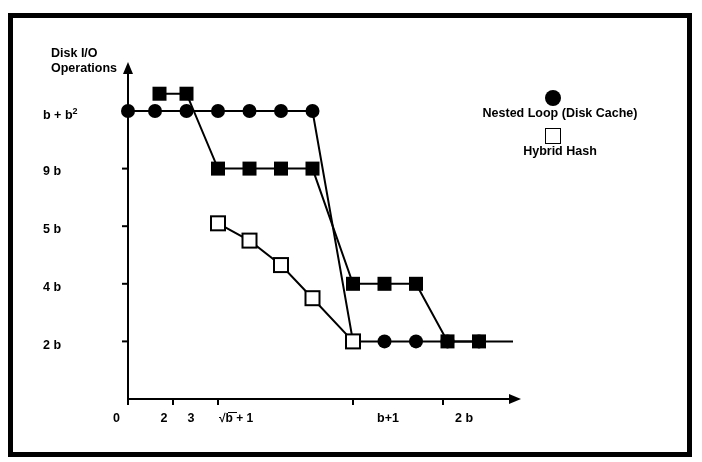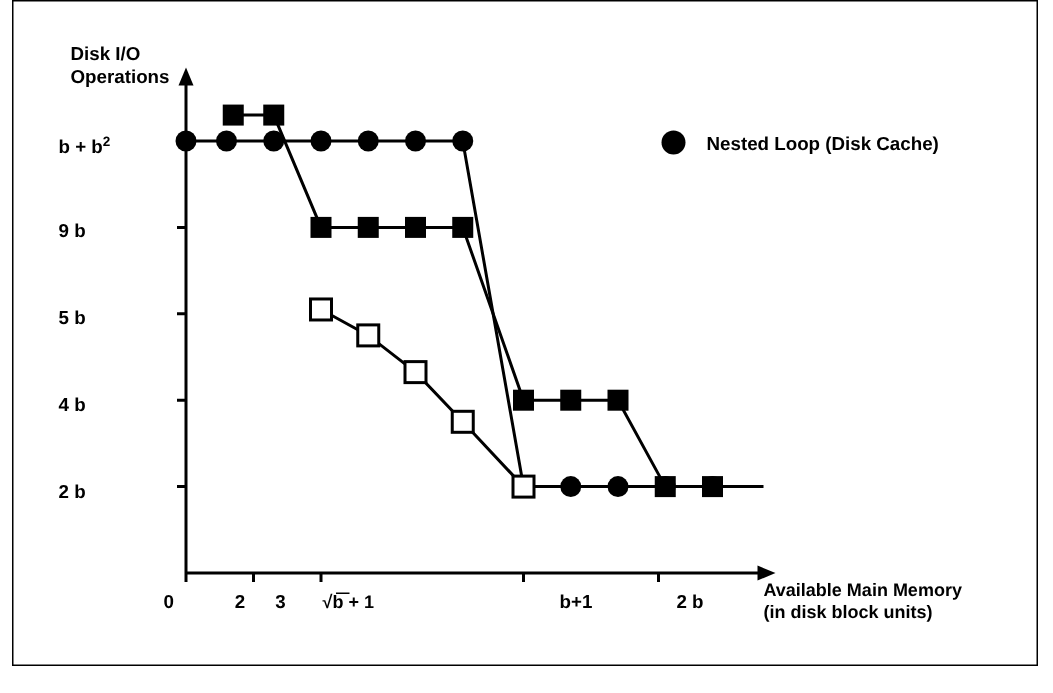--- a/index.html
+++ b/index.html
@@ -10,24 +10,24 @@
   body {
     width: 702px;
     height: 462px;
     font-family: "Liberation Sans", sans-serif;
     color: #000000;
     overflow: hidden;
   }
   #figure {
     position: absolute;
     left: 8px;
-    top: 0;
+    top: 13px;
     width: 684px;
     height: 444px;
-    border: 1px solid #000000;
+    border: 5px solid #000000;
     background: #ffffff;
     box-sizing: border-box;
   }
   .plot {
     position: absolute;
     left: 0;
     top: 0;
     width: 684px;
     height: 444px;
   }
@@ -75,23 +75,24 @@
     font-weight: bold;
   }
   .legend {
     position: absolute;
     left: 432px;
     top: 72px;
     width: 230px;
   }
   .legend-row {
     display: flex;
-    align-items: flex-end;
+    align-items: center;
     height: 30px;
     margin-bottom: 8px;
+    flex-direction: column;
   }
   .legend-marker {
     width: 16px;
     height: 16px;
     margin-right: 14px;
     flex: 0 0 16px;
   }
   .lm-circle {
     border-radius: 50%;
     background: #000000;
@@ -121,21 +122,20 @@
     height: 1px;
   }
 </style>
 </head>
 <body>
 
 <div id="figure">
 
   <div class="ylabel"><span>Disk I/O</span><br><span>Operations</span></div>
 
-  <div class="axis-title-x"><span>Available Main Memory</span><br><span>(in disk block units)</span></div>
 
   <div class="origin">0</div>
 
   <div class="ytick" style="left:30px; top:88px; width:72px;"><span>b + b</span><sup>2</sup></div>
   <div class="ytick" style="left:30px; top:146px; width:72px;">9 b</div>
   <div class="ytick" style="left:30px; top:204px; width:72px;">5 b</div>
   <div class="ytick" style="left:30px; top:262px; width:72px;">4 b</div>
   <div class="ytick" style="left:30px; top:320px; width:72px;">2 b</div>
 
   <div class="xtick" style="left:139px; top:393px; width:24px;">2</div>
@@ -144,20 +144,24 @@
   <div class="sqrt-tick" style="left:206px; top:393px;">√<span>b</span>&nbsp;+ 1</div>
   <div class="sqrt-bar" style="left:215px; top:394px; width:9px;"></div>
 
   <div class="xtick" style="left:354px; top:393px; width:42px;">b+1</div>
   <div class="xtick" style="left:434px; top:393px; width:34px;">2 b</div>
 
   <div class="legend">
     <div class="legend-row">
       <span class="legend-marker lm-circle"></span>
       <span class="legend-label">Nested Loop (Disk Cache)</span>
+    </div>
+    <div class="legend-row">
+      <span class="legend-marker lm-open-square"></span>
+      <span class="legend-label">Hybrid Hash</span>
     </div>
   </div>
 
   <svg class="plot" id="plot-svg" viewBox="0 0 684 444">
       <line x1="115" y1="52" x2="115" y2="381" stroke="#000" stroke-width="2"></line>
       <line x1="115" y1="381" x2="500" y2="381" stroke="#000" stroke-width="2"></line>
       <polygon points="115,44 110,56 120,56" fill="#000"></polygon>
       <polygon points="508,381 496,376 496,386" fill="#000"></polygon>
       <line x1="109" y1="93" x2="115" y2="93" stroke="#000" stroke-width="2"></line>
       <line x1="109" y1="150.6" x2="115" y2="150.6" stroke="#000" stroke-width="2"></line>

